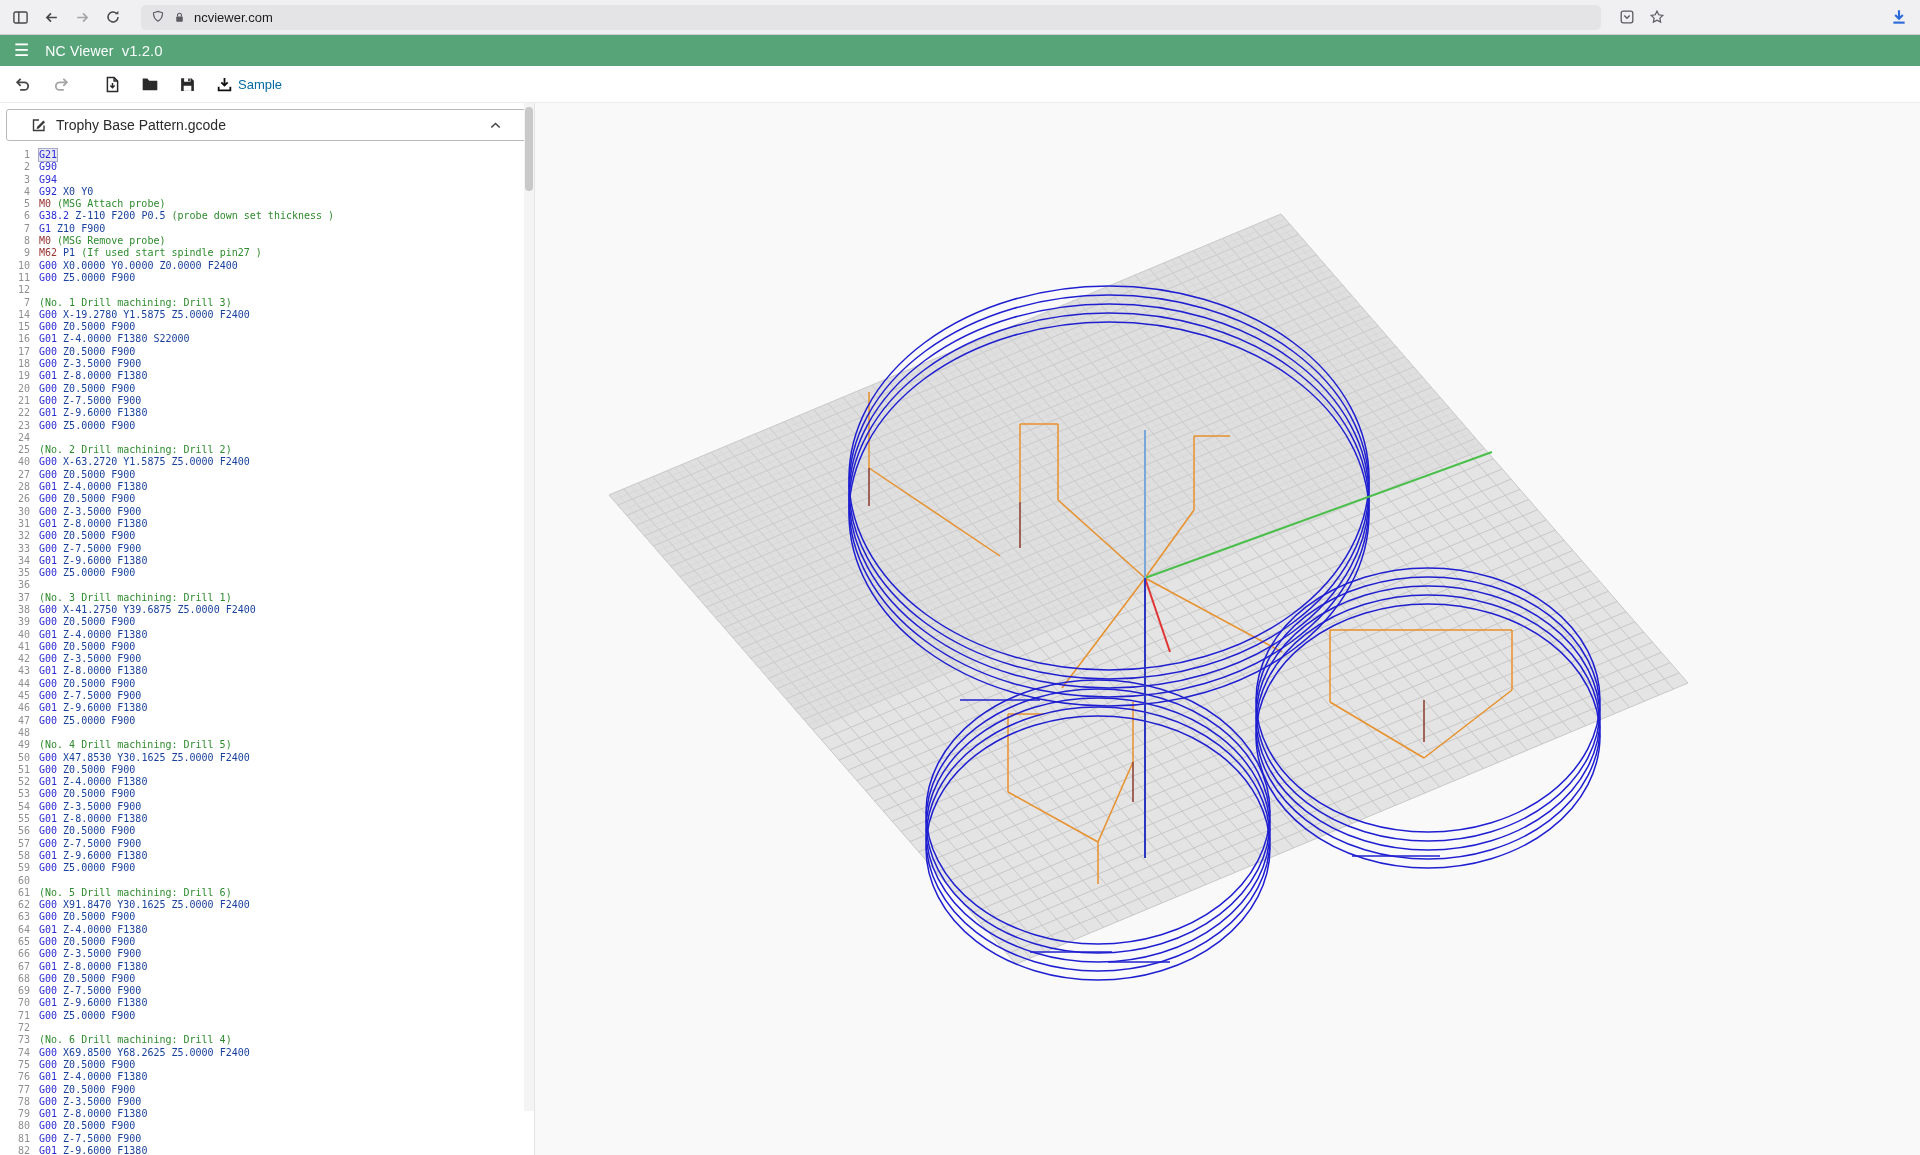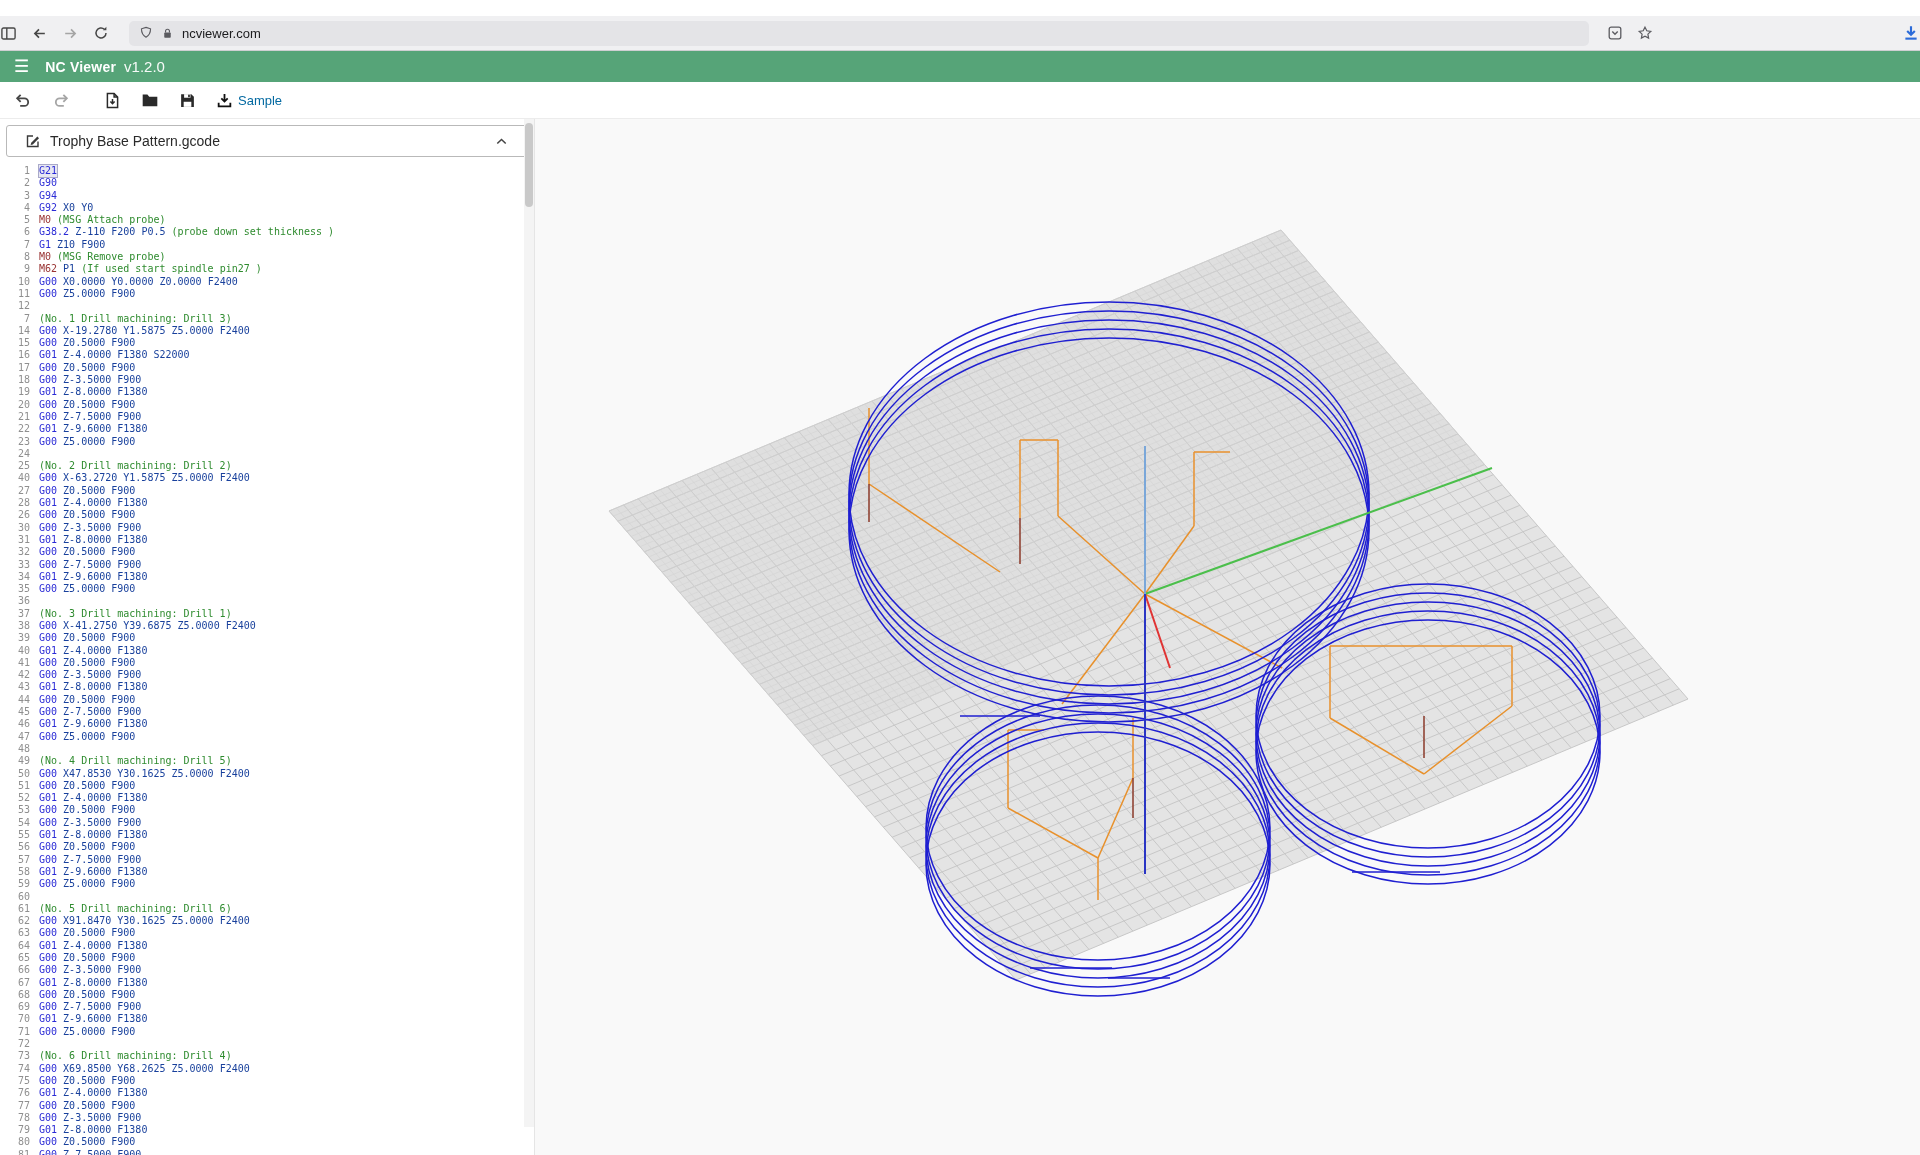--- a/index.html
+++ b/index.html
@@ -2,45 +2,45 @@
 <html><head>
 <meta charset="utf-8">
 <style>
   html,body{margin:0;padding:0;}
   body{width:1920px;height:1155px;overflow:hidden;background:#fff;
        font-family:"Liberation Sans", sans-serif;-webkit-font-smoothing:antialiased;}
   .icon-btn{display:inline-flex;align-items:center;justify-content:center;background:none;border:none;padding:0;cursor:pointer;color:#474747;}
   svg{display:block;}
 
   
-  .chrome{height:34px;background:#f0f0f2;border-bottom:1px solid #cfcfd2;display:flex;align-items:center;padding:0 0;gap:10px;margin-top:16px;}
+  .chrome{height:34px;background:#f0f0f2;border-bottom:1px solid #cfcfd2;display:flex;align-items:center;padding:0 12px;gap:10px;}
   .chrome .nav{display:flex;align-items:center;gap:14px;margin-right:10px;}
   .urlbar{flex:0 0 1440px;height:25px;background:#e4e4e7;border-radius:5px;display:flex;align-items:center;padding:0 10px;gap:8px;}
   .urlbar .url{font-size:13px;color:#1c1c1e;}
   .chrome .right-icons{display:flex;align-items:center;gap:14px;margin-left:8px;}
   .chrome .spacer{flex:1;}
 
   
   .appbar{height:31px;background:#56a478;display:flex;align-items:center;color:#fff;padding:0 14px;gap:16px;}
   .appbar .burger{font-size:17px;line-height:1;cursor:pointer;}
-  .appbar .title{font-size:14px;font-weight:700;letter-spacing:.2px;}
+  .appbar .title{font-size:14px;font-weight:400;letter-spacing:.2px;}
   .appbar .ver{font-size:15px;font-weight:400;margin-left:-8px;opacity:.95;}
 
   
   .toolbar{height:36px;background:#fff;border-bottom:1px solid #ececec;display:flex;align-items:center;padding:0 14px;gap:20px;}
   .toolbar .grp{display:flex;align-items:center;gap:20px;}
   .toolbar .sample{display:flex;align-items:center;gap:5px;color:#0369a1;font-size:13px;cursor:pointer;}
   .disabled{color:#a5a5a5 !important;}
 
   
   .main{position:relative;width:1920px;height:1052px;background:#f9f9f9;}
   #scene{position:absolute;left:0;top:0;z-index:1;}
 
   .editor{position:absolute;left:0;top:0;width:534px;height:100%;background:#fff;border-right:1px solid #e5e5e5;z-index:2;}
-  .editor-header{margin:6px;height:30px;border:1px solid #b9b9b9;border-radius:3px;display:flex;align-items:center;padding:0 18px;gap:9px;background:#fff;}
+  .editor-header{margin:6px;height:30px;border:1px solid #b9b9b9;border-radius:3px;display:flex;align-items:center;padding:0 24px;gap:9px;background:#fff;}
   .editor-header .fname{font-size:14px;color:#2a2a2a;}
   .editor-header .chev{margin-left:auto;color:#444;cursor:pointer;}
 
   .code{position:relative;height:calc(100% - 44px);overflow:hidden;
         font-family:"DejaVu Sans Mono", monospace;font-size:10px;line-height:12.3px;padding-top:2px;}
   .crow{display:flex;white-space:pre;}
   .lnum{flex:0 0 30px;text-align:right;padding-right:9px;color:#8f8f8f;user-select:none;}
   .lcode{color:#18409c;}
   .tk-g{color:#2b2bd6;}
   .tk-m{color:#993333;text-align:right;}

